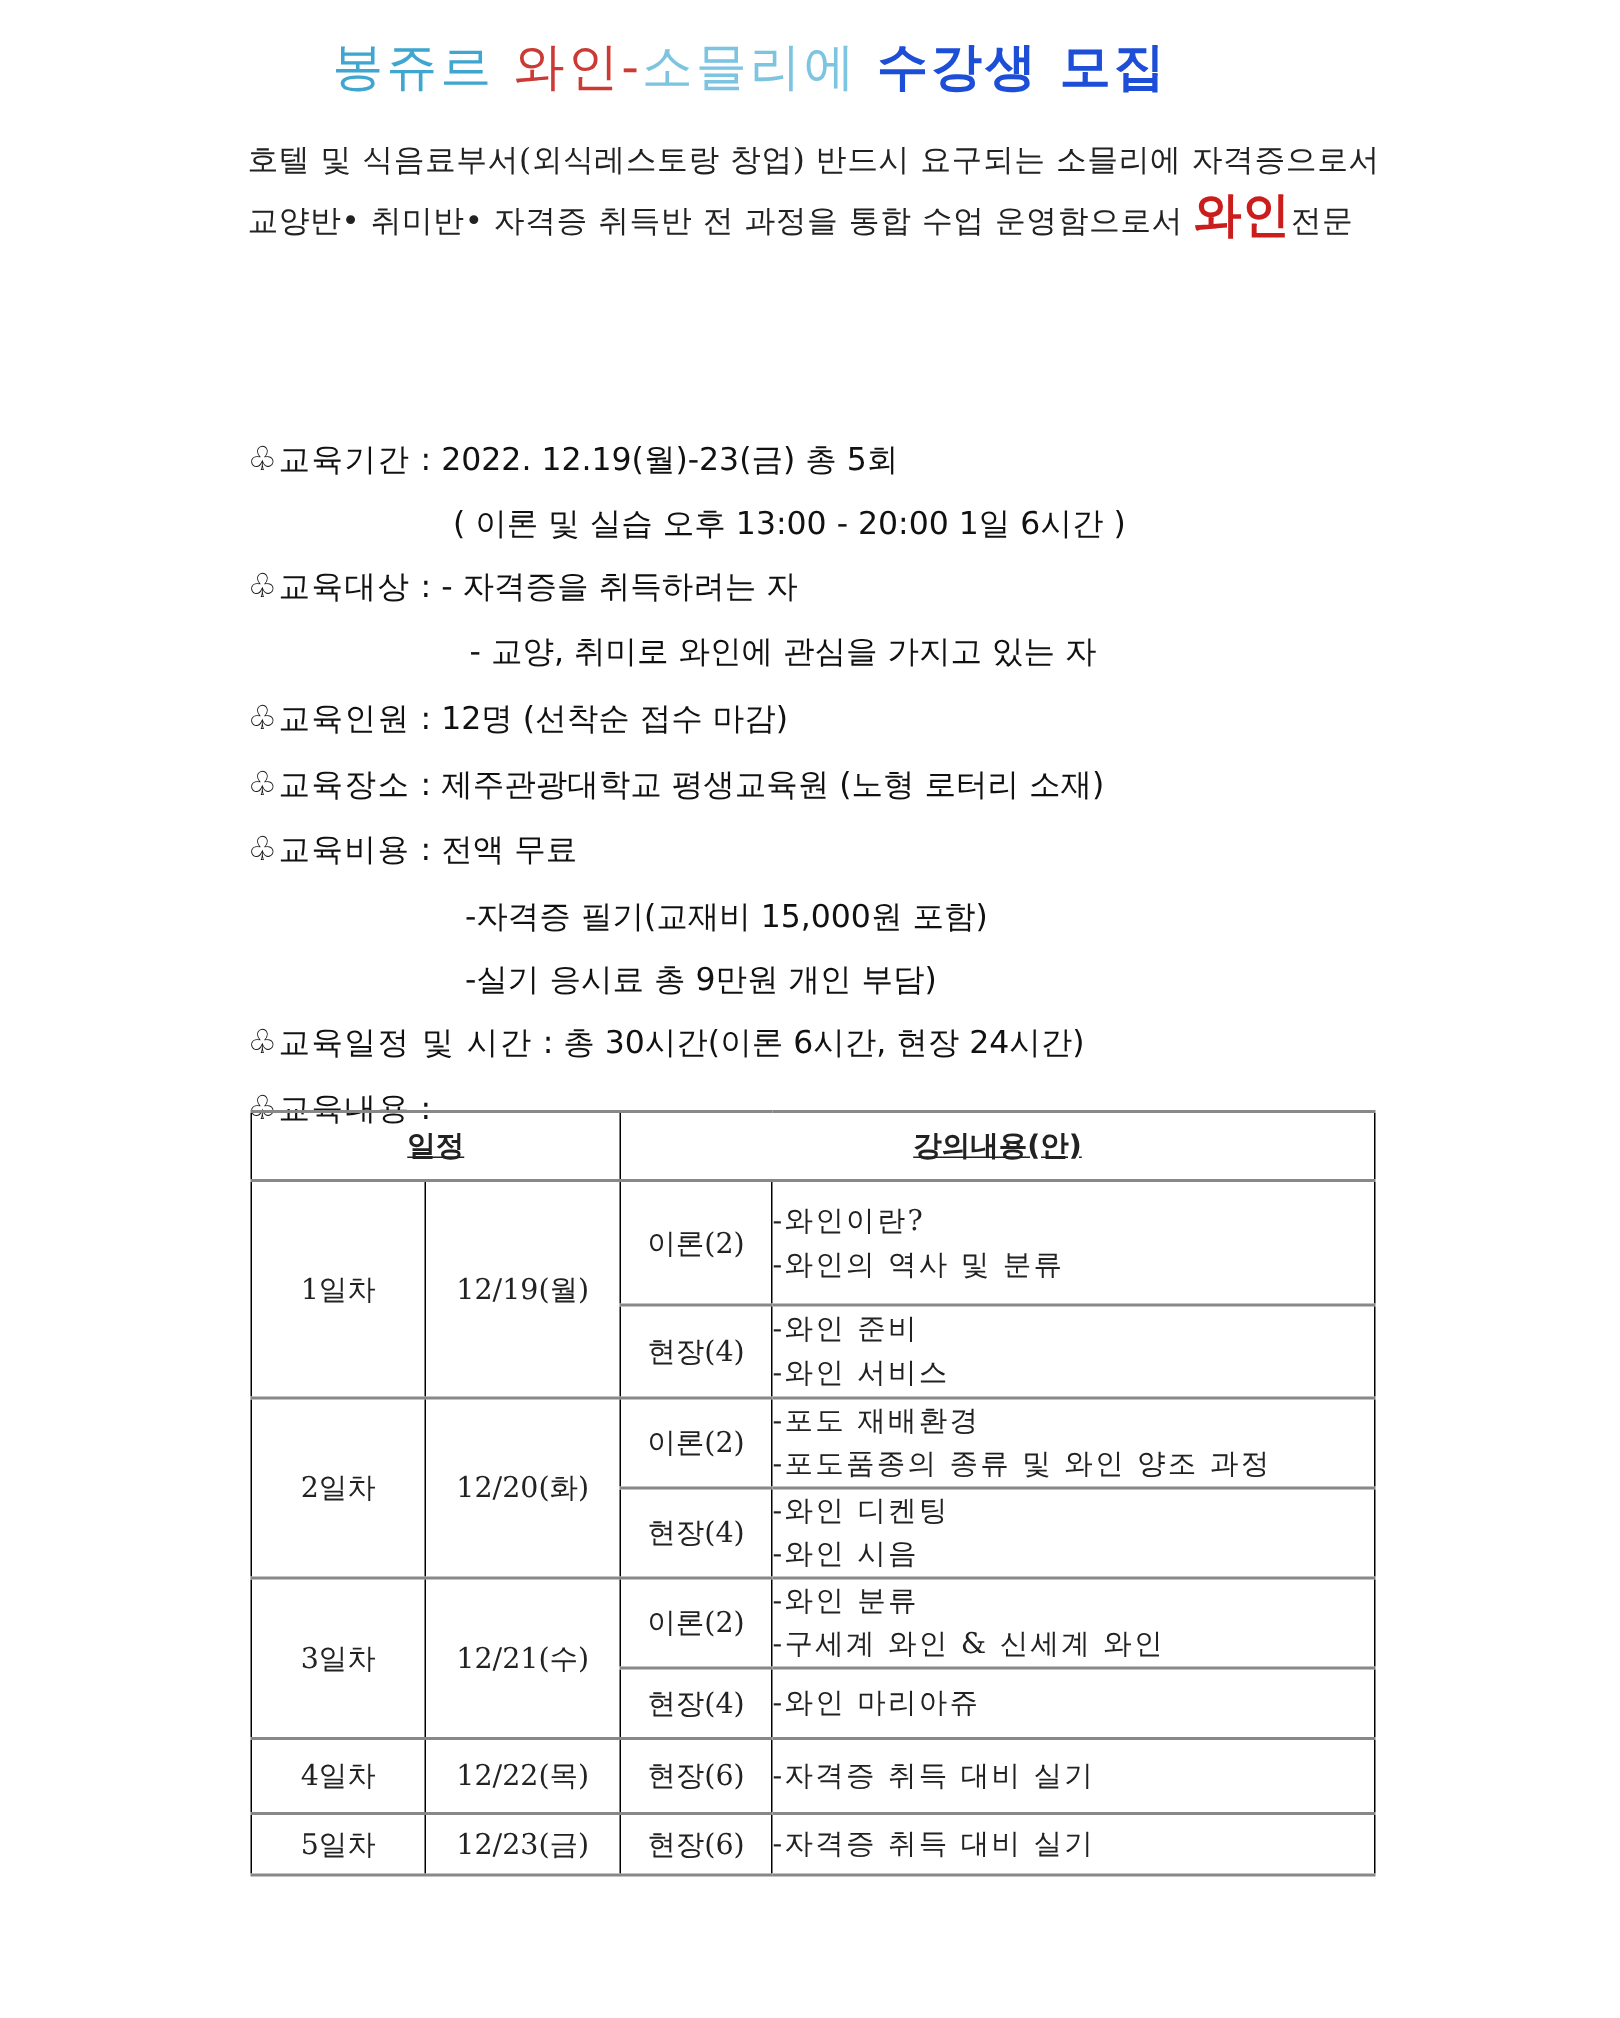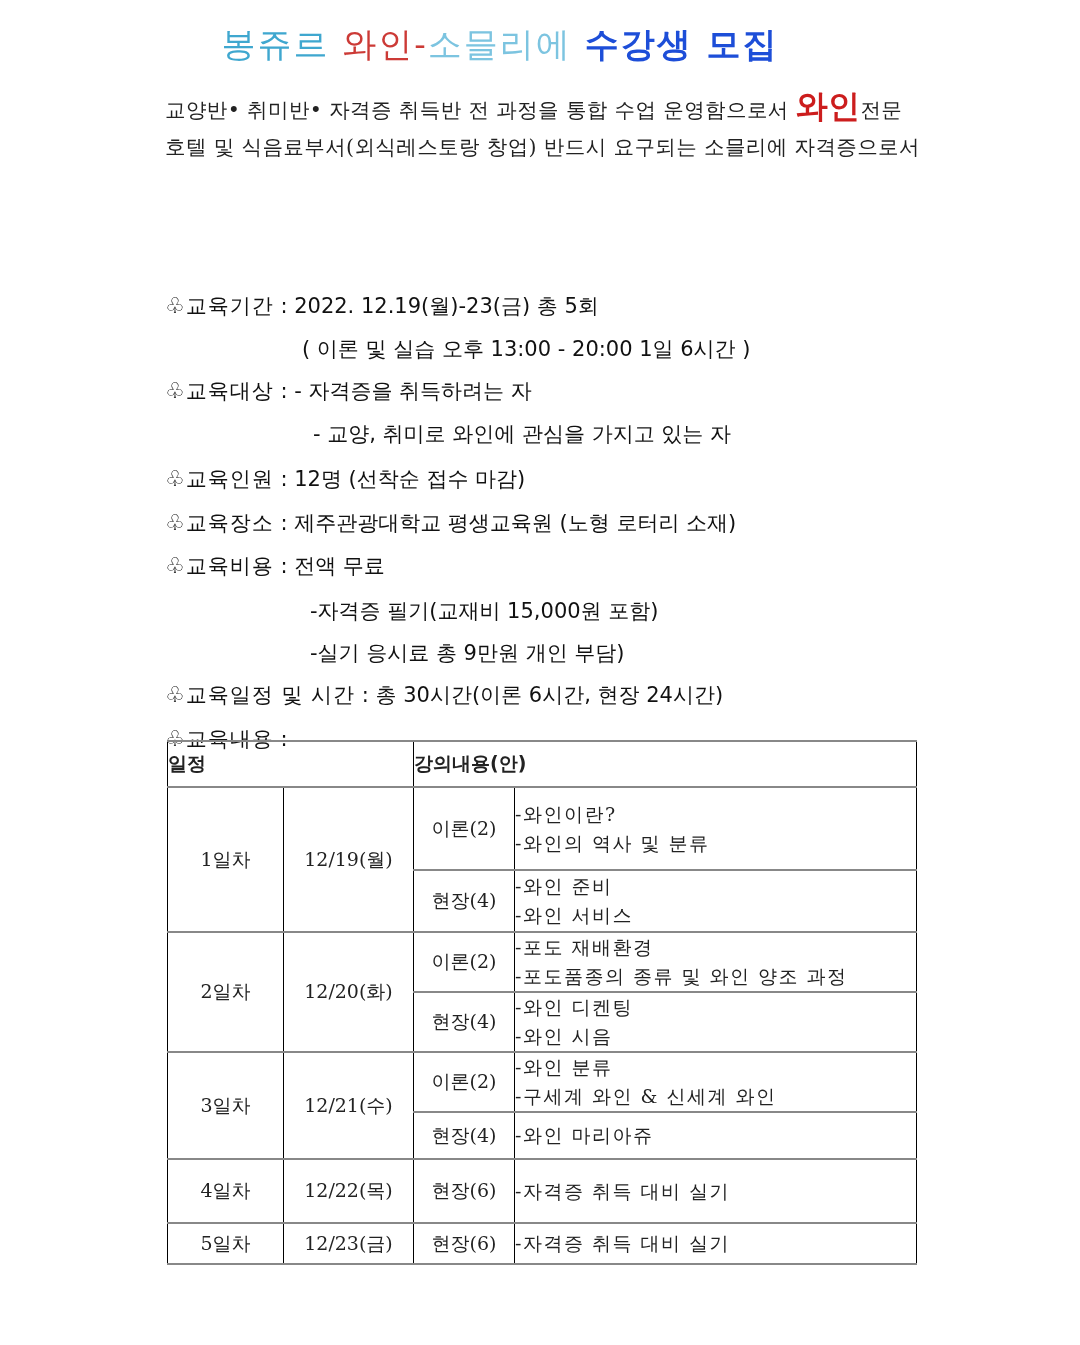--- a/index.html
+++ b/index.html
@@ -36,33 +36,33 @@
     position: absolute; left: 167px; top: 740px; width: 749px;
     border-collapse: collapse; table-layout: fixed;
     font-family: "DejaVu Serif", "Liberation Serif", serif;
     font-size: 19px; color: #222;
   }
   table.sched td, table.sched th {
     border-left: 1.5px solid #000; border-right: 1.5px solid #000;
     border-top: 2.5px solid #888; border-bottom: 2.5px solid #888;
     padding: 0; vertical-align: middle;
   }
-  table.sched th { font-weight: bold; font-family: "DejaVu Sans", sans-serif; font-size: 19px; text-align: left; height: 44px; }
+  table.sched th { font-weight: bold; font-family: "DejaVu Sans", sans-serif; font-size: 19px; text-align: center; height: 44px; text-decoration: underline; }
   td.c { text-align: center; }
   td.content { padding-left: 10px; line-height: 29px; letter-spacing: 1.5px; margin-left: 24px; }
   td.content span { display: block; white-space: nowrap; }
 </style>
 </head>
 <body>
 
 <div class="title"><span class="t1">봉쥬르 </span><span class="t2">와인-</span><span class="t3">소믈리에 </span><span class="t4">수강생 모집</span></div>
 
 <div class="intro">
+  <span class="line">호텔 및 식음료부서(외식레스토랑 창업) 반드시 요구되는 소믈리에 자격증으로서</span>
   <span class="line"><span>교양반• 취미반• 자격증 취득반 전 과정을 통합 수업 운영함으로서 </span><span class="hl">와인</span><span>전문</span></span>
-  <span class="line">호텔 및 식음료부서(외식레스토랑 창업) 반드시 요구되는 소믈리에 자격증으로서</span>
 </div>
 
 <div class="info" style="top:256px"><span class="club">♧</span><span class="key">교육기간</span><span> : 2022. 12.19(월)-23(금) 총 5회</span></div>
 <div class="info" style="top:299px; left:302px">( 이론 및 실습 오후 13:00 - 20:00 1일 6시간 )</div>
 
 <div class="info" style="top:341px"><span class="club">♧</span><span class="key">교육대상</span><span> : - 자격증을 취득하려는 자</span></div>
 <div class="info" style="top:384px; left:313px">- 교양, 취미로 와인에 관심을 가지고 있는 자</div>
 
 <div class="info" style="top:429px"><span class="club">♧</span><span class="key">교육인원</span><span> : 12명 (선착순 접수 마감)</span></div>
 
@@ -134,21 +134,21 @@
           <span>-구세계 와인 &amp; 신세계 와인</span>
         </td>
     </tr>
     <tr style="height:47px">
       <td class="c">현장(4)</td>
       <td class="content">
           <span>-와인 마리아쥬</span>
         </td>
     </tr>
 
-    <tr style="height:64px">
+    <tr style="height:50px">
       <td class="c">4일차</td>
       <td class="c">12/22(목)</td>
       <td class="c">현장(6)</td>
       <td class="content">
           <span>-자격증 취득 대비 실기</span>
         </td>
     </tr>
 
     <tr style="height:41px">
       <td class="c">5일차</td>

